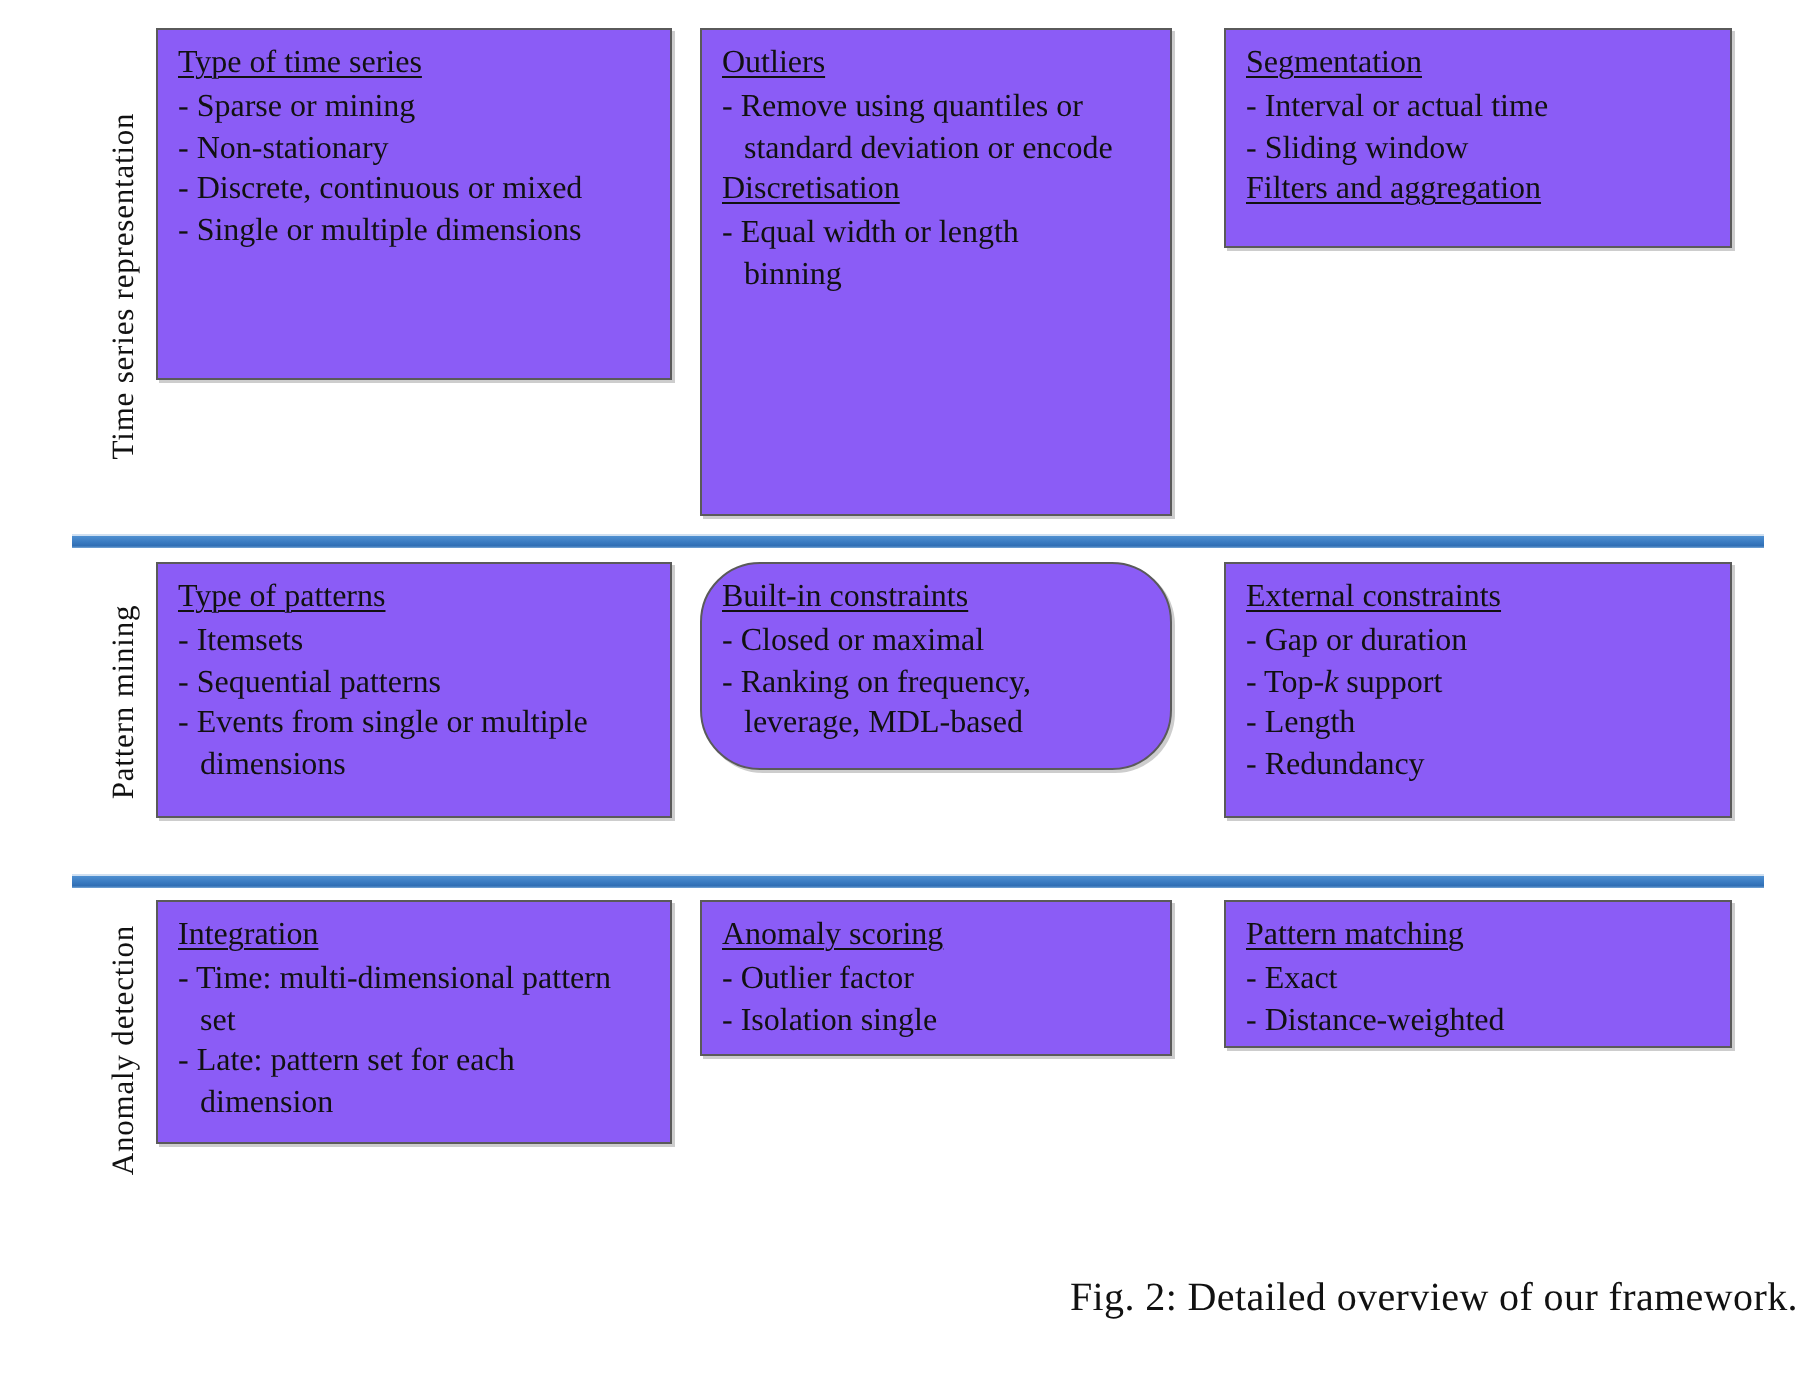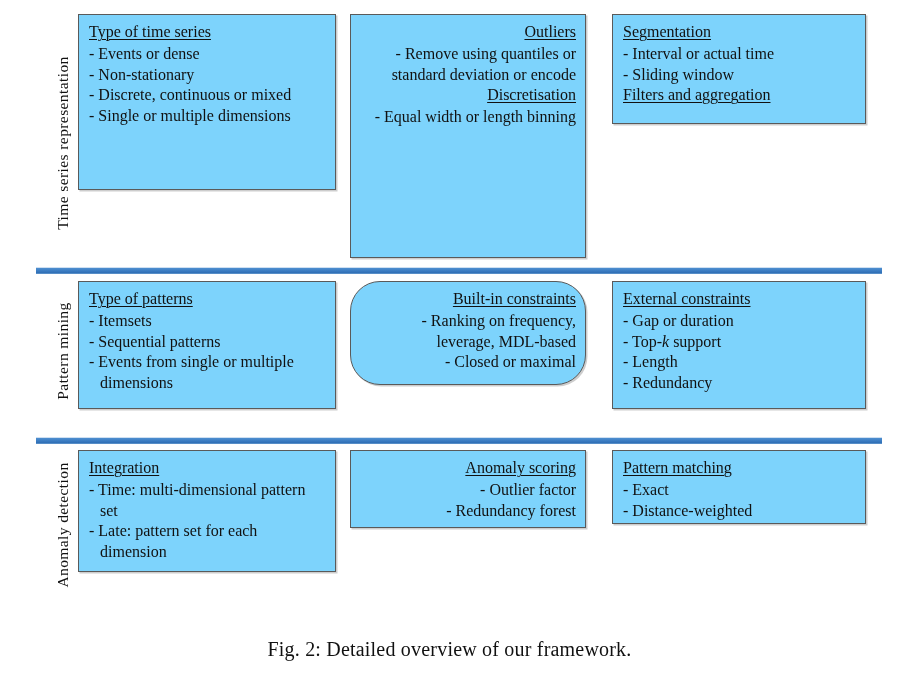--- a/index.html
+++ b/index.html
@@ -42,28 +42,28 @@
     white-space:nowrap;
   }
   #row-0 .row-label{height:258px;left:46px;}
   #row-1 .row-label{height:140px;left:46px;}
   #row-2 .row-label{height:150px;left:46px;}
 
   
   .cards{position:absolute;left:0;top:0;width:899px;height:100%;}
   .card{
     position:absolute;
-    background:#7dd3fc;
+    background:#8b5cf6;
     border:1.6px solid #5a5a5a;
     box-sizing:border-box;
-    padding:7px 9px 8px 10px;
+    padding:7px 26px 8px 10px;
     box-shadow:1.5px 1.5px 0 rgba(90,90,90,0.30);
   }
   .card.col-0{left:78px;width:258px;}
-  .card.col-1{left:350px;width:236px;text-align:right;}
+  .card.col-1{left:350px;width:236px;}
   .card.col-2{left:612px;width:254px;}
   .card{top:0;}
 
   
   #row-0 .col-0{height:176px;}
   #row-0 .col-1{height:244px;}
   #row-0 .col-2{height:110px;}
   #row-1 .col-0{height:128px;}
   #row-1 .col-1{height:104px;border-radius:30px;}
   #row-1 .col-2{height:128px;}
@@ -116,42 +116,42 @@
   }
   #divider-0{top:267px;}
   #divider-1{top:437px;}
 
   
   #caption{
     position:absolute;
     left:0;
     top:638px;
     width:899px;
-    text-align:center;
+    text-align:right;
     font-size:20px;
     letter-spacing:0.2px;
     color:#111111;
   }
 </style>
 </head>
 <body>
 
 <div id="figure">
 
   <div class="row" id="row-0">
     <div class="row-label">
       <span>Time series representation</span>
     </div>
     <div class="cards">
 
       <div class="card col-0">
         <div class="group">
           <div class="group-title">Type of time series</div>
           <ul class="items">
-            <li>Events or dense</li>
+            <li>Sparse or mining</li>
             <li>Non-stationary</li>
             <li>Discrete, continuous or mixed</li>
             <li>Single or multiple dimensions</li>
           </ul>
         </div>
       </div>
 
       <div class="card col-1">
         <div class="group">
           <div class="group-title">Outliers</div>
@@ -199,22 +199,22 @@
             <li>Sequential patterns</li>
             <li>Events from single or multiple dimensions</li>
           </ul>
         </div>
       </div>
 
       <div class="card col-1">
         <div class="group">
           <div class="group-title">Built-in constraints</div>
           <ul class="items">
+            <li>Closed or maximal</li>
             <li>Ranking on frequency, leverage, MDL-based</li>
-            <li>Closed or maximal</li>
           </ul>
         </div>
       </div>
 
       <div class="card col-2">
         <div class="group">
           <div class="group-title">External constraints</div>
           <ul class="items">
             <li>Gap or duration</li>
             <li id="topk-item">Top-<i>k</i> support</li>
@@ -243,21 +243,21 @@
             <li>Late: pattern set for each dimension</li>
           </ul>
         </div>
       </div>
 
       <div class="card col-1">
         <div class="group">
           <div class="group-title">Anomaly scoring</div>
           <ul class="items">
             <li>Outlier factor</li>
-            <li>Redundancy forest</li>
+            <li>Isolation single</li>
           </ul>
         </div>
       </div>
 
       <div class="card col-2">
         <div class="group">
           <div class="group-title">Pattern matching</div>
           <ul class="items">
             <li>Exact</li>
             <li>Distance-weighted</li>

